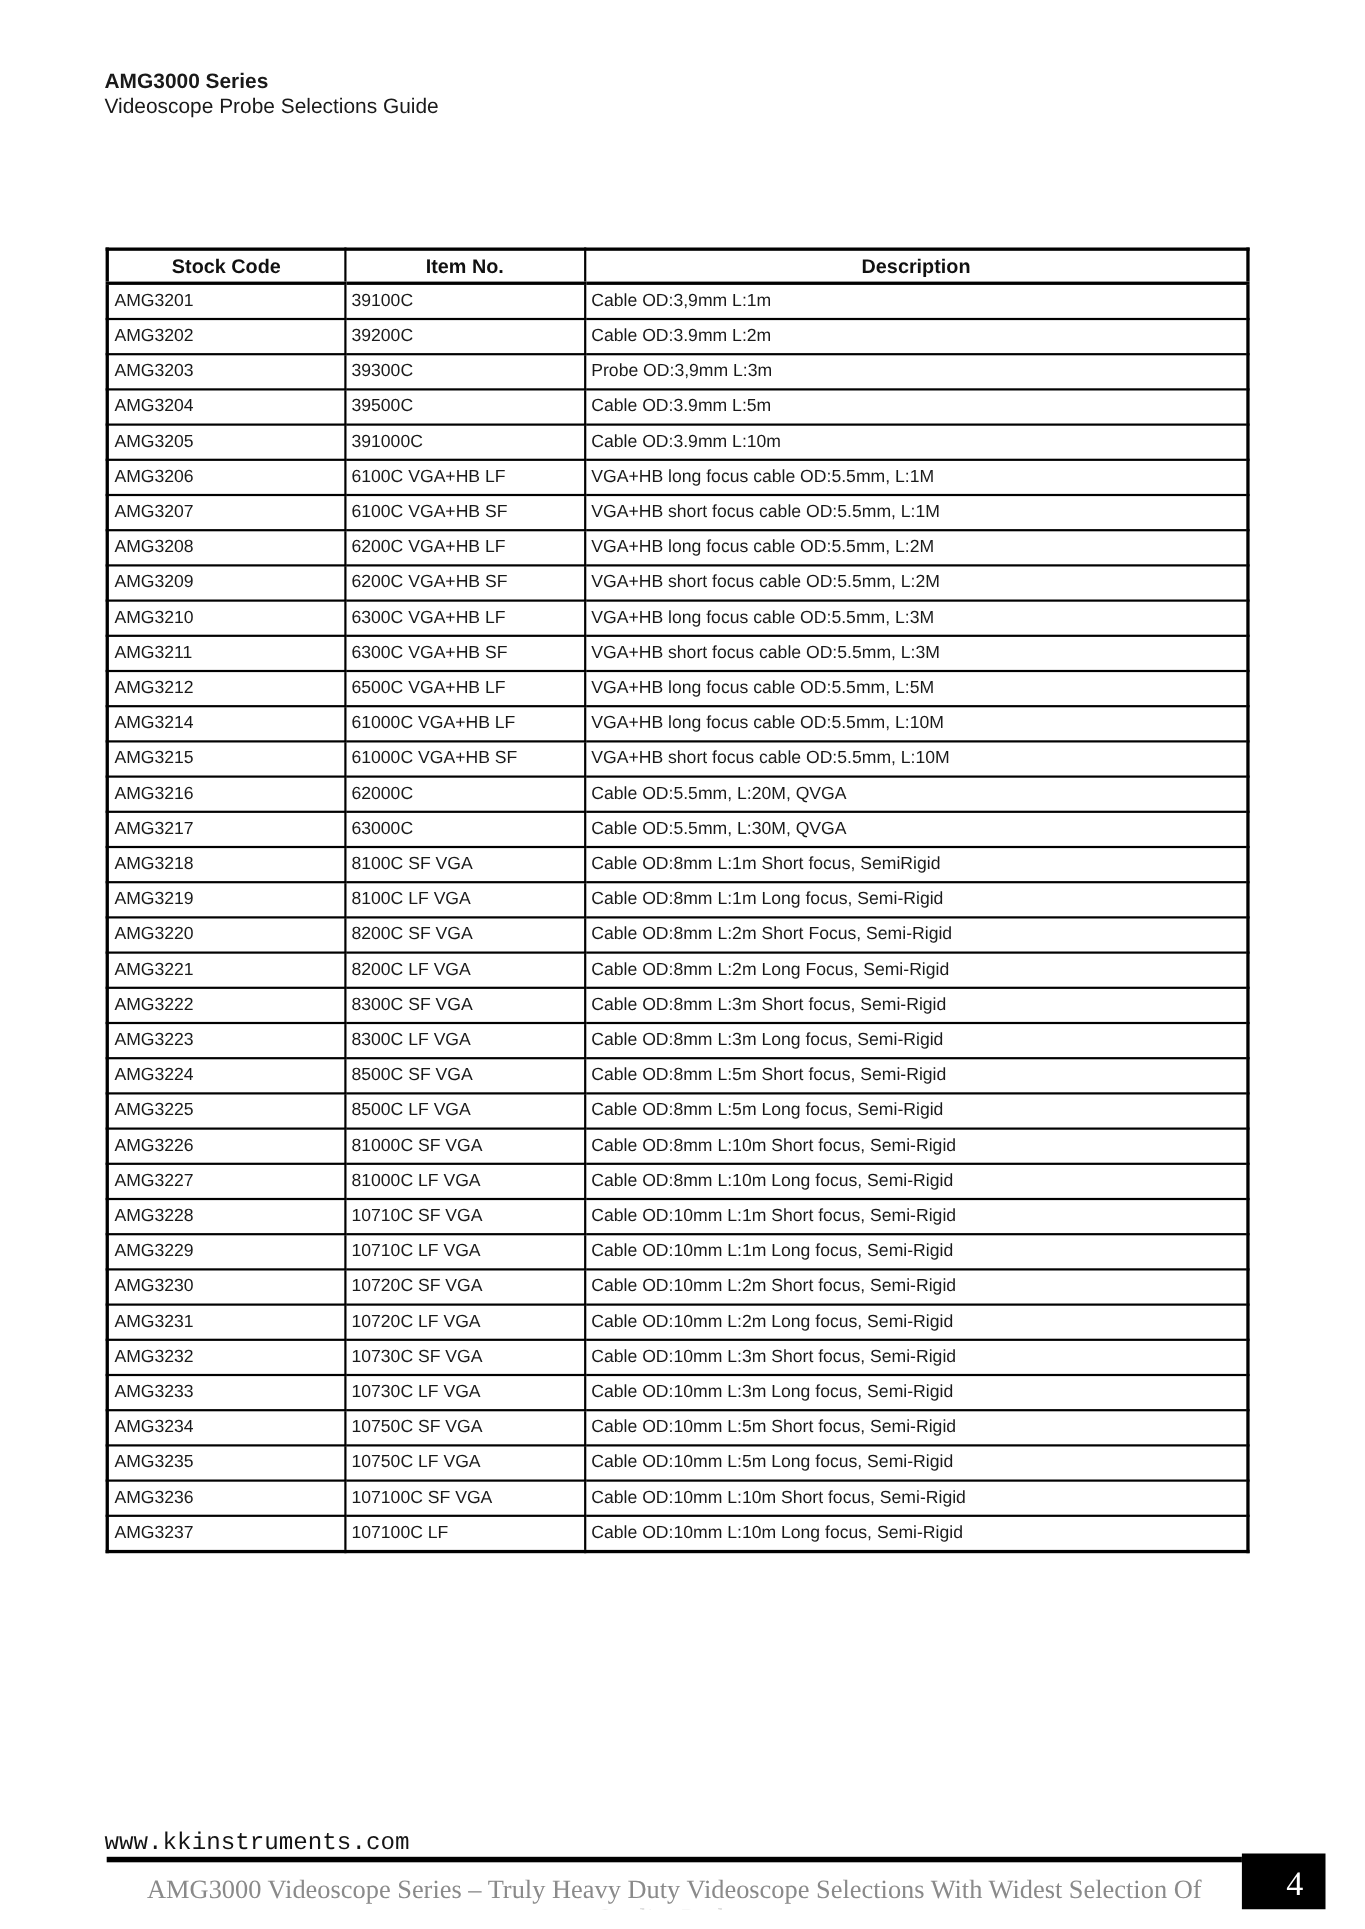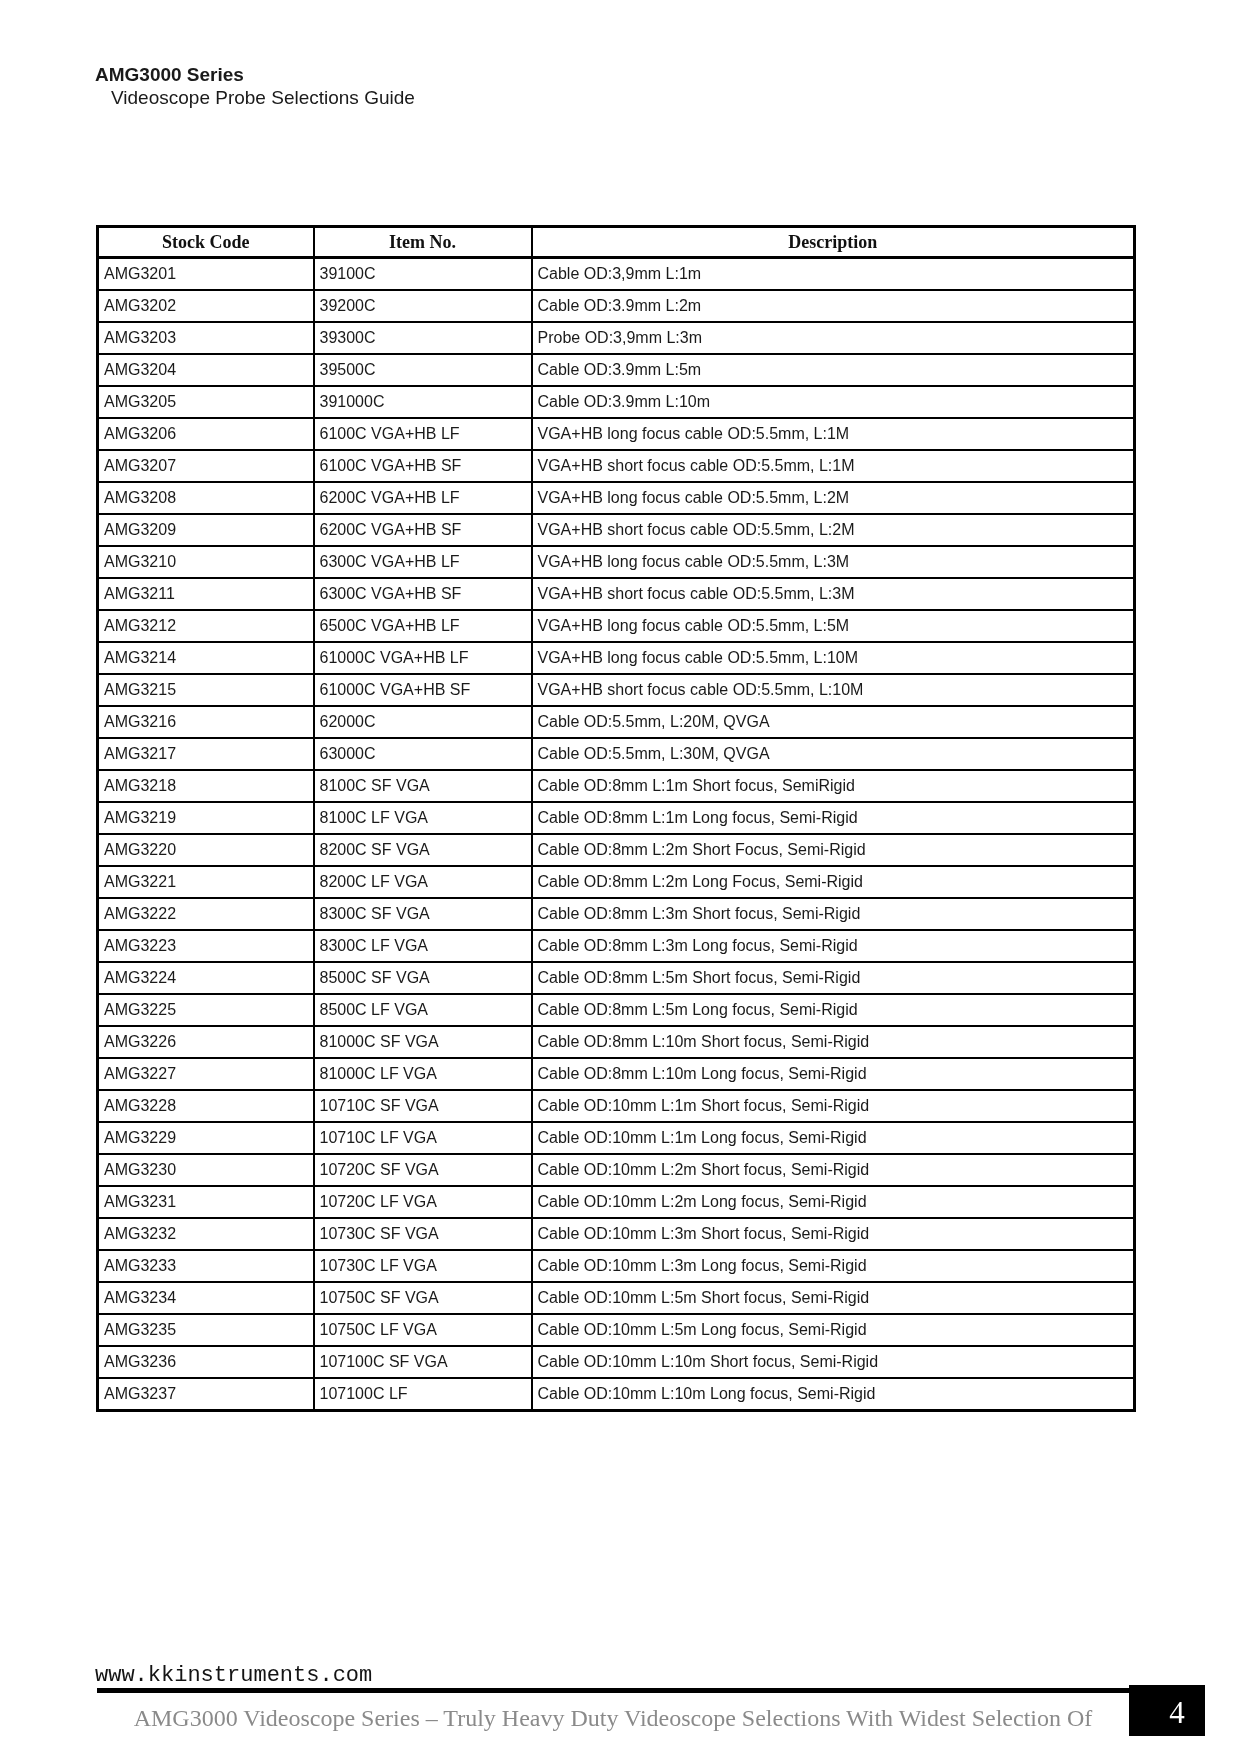--- a/index.html
+++ b/index.html
@@ -27,21 +27,20 @@
     font-size: 19px;
     line-height: 23px;
     font-weight: bold;
     color: #1a1a1a;
   }
   .doc-subtitle {
     font-size: 19px;
     line-height: 23px;
     font-weight: normal;
     color: #1a1a1a;
-    margin-left: 16px;
   }
 
   
   table.probe-table {
     position: absolute;
     left: 96px;
     top: 225px;
     width: 1037px;
     border-collapse: collapse;
     table-layout: fixed;
@@ -53,21 +52,20 @@
   table.probe-table th {
     border: 2px solid #000000;
     border-bottom: 3px solid #000000;
     height: 28px;
     padding: 0;
     font-size: 18px;
     font-weight: bold;
     text-align: center;
     vertical-align: middle;
     color: #111111;
-    font-family: Liberation Serif, serif;
   }
   table.probe-table td {
     border: 2px solid #000000;
     height: 30px;
     padding: 0 4px 0 5px;
     font-size: 16px;
     text-align: left;
     vertical-align: middle;
     color: #1a1a1a;
     white-space: nowrap;

